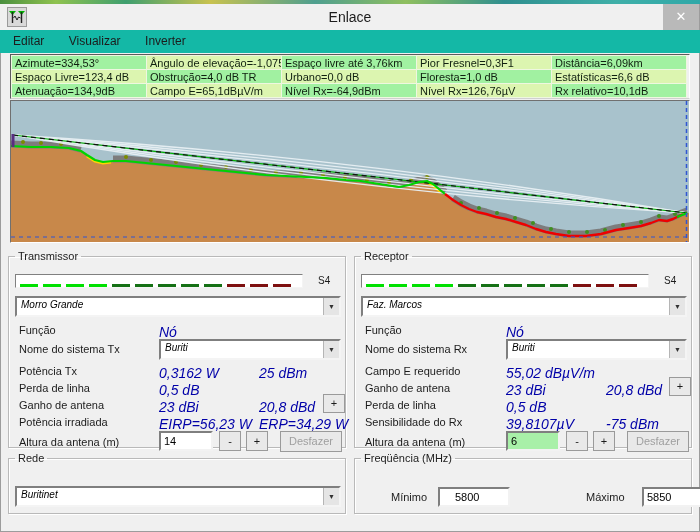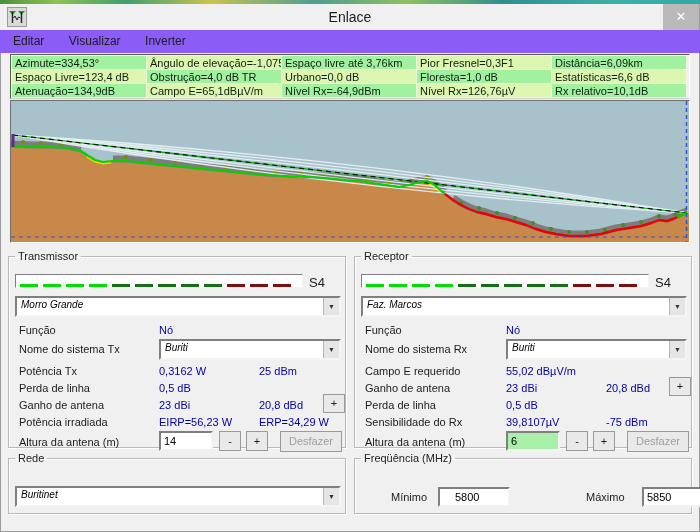--- a/index.html
+++ b/index.html
@@ -16,21 +16,21 @@
   .titlebar { position:absolute; left:0; top:4px; width:576px; height:26px; background:#f0f0f0; }
   .appicon { position:absolute; left:7px; top:3px; width:20px; height:20px; background:#d9d9d9;
              border:1px solid #9a9a9a; }
   .title { position:absolute; left:0; top:5px; width:700px; text-align:center;
            font-size:14px; color:#1c1c1c; }
   .closebtn { position:absolute; left:663px; top:0px; width:36px; height:26px; background:#b9b9b9;
               color:#fff; font-size:13px; font-weight:bold; text-align:center; line-height:26px;
               cursor:default; }
 
   
-  .menubar { position:absolute; left:0; top:30px; width:700px; height:23px; background:#8b5cf6; }
+  .menubar { position:absolute; left:0; top:30px; width:700px; height:23px; background:#14b8a6; }
   .menuitem { display:inline-block; padding:4px 10px 0 10px; font-size:12px; color:#1c1c1c; }
   .menuitem:first-child { margin-left:3px; }
 
   
   .gridwrap { position:absolute; left:10px; top:54px; width:680px;
               border:1px solid; border-color:#5c5c5c #ffffff #d0d0d0 #5c5c5c; }
   table.grid { border-collapse:collapse; table-layout:fixed; width:605px; }
   table.grid td { width:135px; height:14px; font-size:11px; color:#102010; padding:0 3px;
                   white-space:nowrap; overflow:hidden; border:1px solid #eef7e0; }
   td.g { background:#a1f1a1; }
@@ -43,31 +43,31 @@
   
   fieldset { position:absolute; border:1px solid #b9b9b9;
              box-shadow:inset 1px 1px 0 #fff, 1px 1px 0 #fff; background:#f0f0f0; }
   legend { font-size:11px; color:#1c1c1c; margin-left:6px; padding:0 3px; }
   .fs-tx   { left:8px;   top:250px; width:338px; height:198px; }
   .fs-rx   { left:354px; top:250px; width:338px; height:198px; }
   .fs-rede { left:8px;   top:452px; width:338px; height:62px; }
   .fs-freq { left:354px; top:452px; width:338px; height:62px; }
 
   .lbl { position:absolute; font-size:11px; color:#1c1c1c; white-space:nowrap; }
-  .v   { position:absolute; font-size:11px; color:#0000a8; white-space:nowrap; }
+  .v   { position:absolute; font-size:14px; color:#0000a8; white-space:nowrap;font-style:italic; }
 
   
   .meter { position:absolute; left:6px; top:12px; width:288px; height:14px; background:#fff;
            border:1px solid; border-color:#808080 #f4f4f4 #f4f4f4 #808080; padding:2px 0 0 4px;
            white-space:nowrap; overflow:hidden; }
   .seg { display:inline-block; width:18px; height:7px; margin-right:5px; }
   .seg-b { background:#00e000; }
   .seg-d { background:#157015; }
   .seg-r { background:#7d0f0f; }
-  .s4 { position:absolute; left:300px; top:13px; font-size:13px; color:#1c1c1c; }
+  .s4 { position:absolute; left:309px; top:13px; font-size:10px; color:#1c1c1c; }
 
   
   .combo { position:absolute; height:21px; background:#fff;
            border:2px solid; border-color:#7f7f7f #f4f4f4 #f4f4f4 #7f7f7f; }
   .combo-text { position:absolute; left:4px; top:1px; font-size:10px; color:#000; white-space:nowrap;font-style:italic; }
   .combo-btn { position:absolute; right:0; top:0; bottom:0; width:16px; background:#e5e5e5;
                border-left:1px solid #b5b5b5; font-size:7px; color:#333; text-align:center;
                line-height:17px; }
 
   

